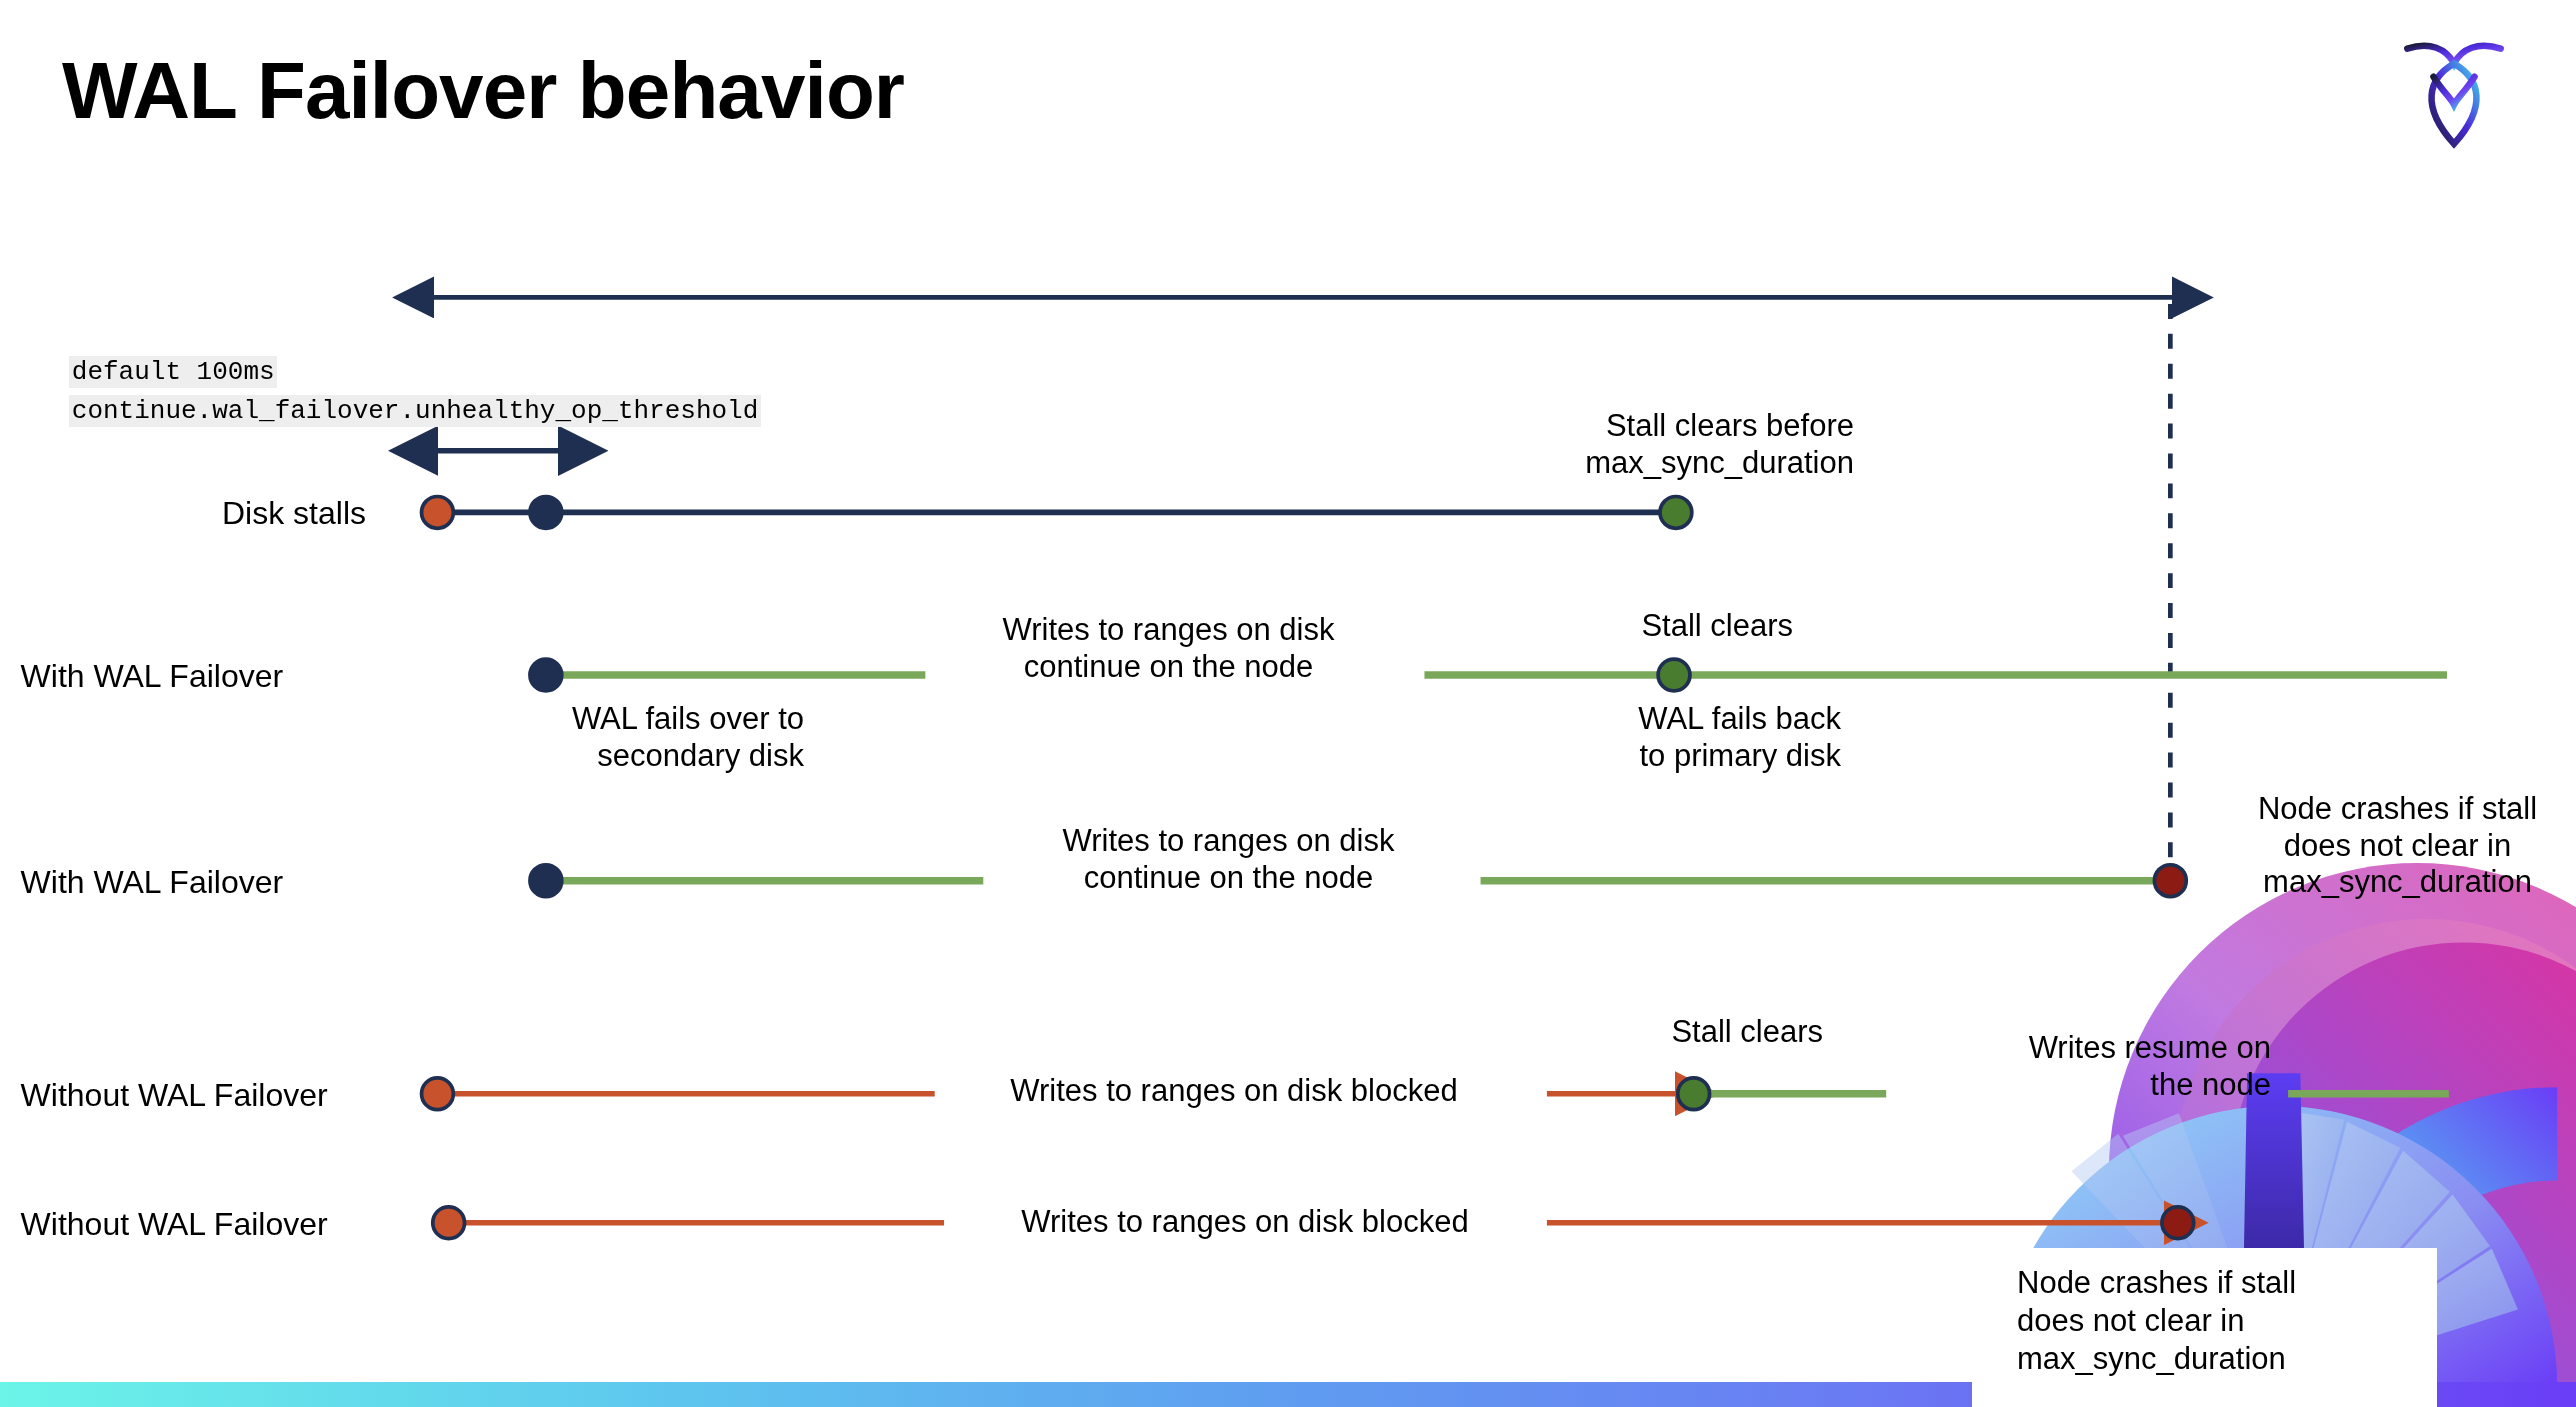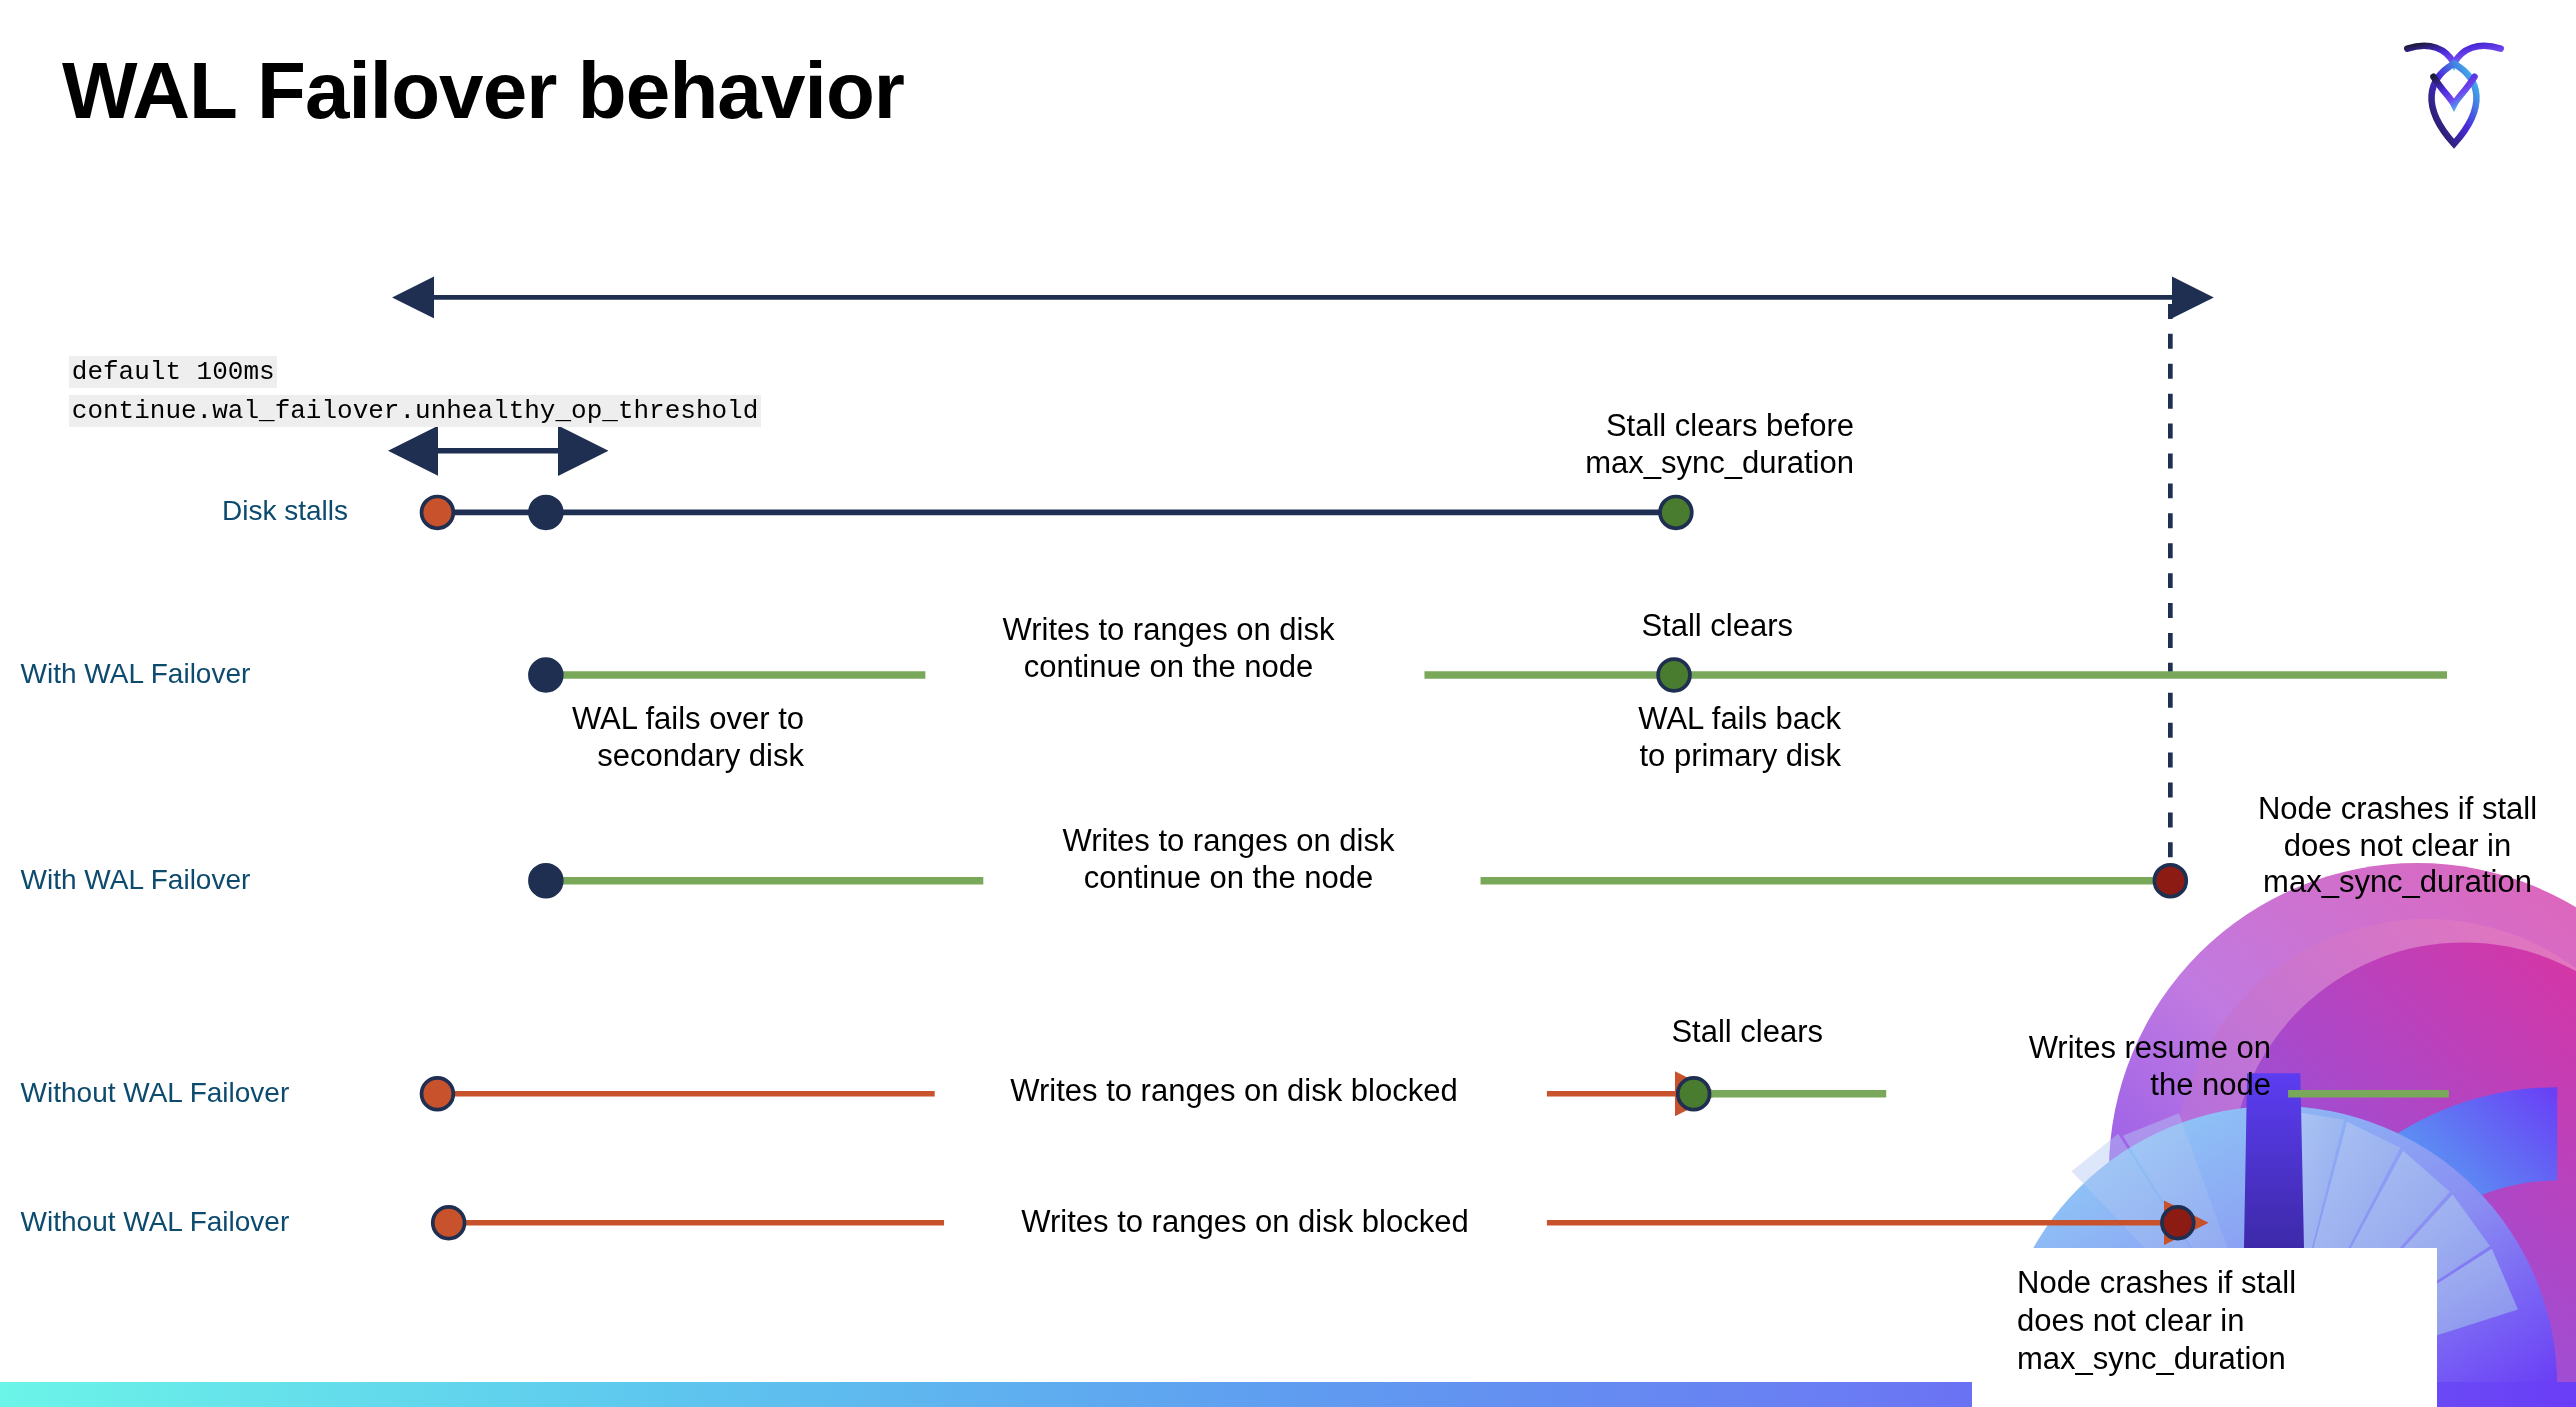--- a/index.html
+++ b/index.html
@@ -29,21 +29,21 @@
     background:linear-gradient(90deg,#6bf4e8 0%,#5ec8ee 25%,#5f9df0 50%,#6a7cf3 72%,#6a3df6 100%);
   }
 
   
   #diagram{position:absolute;left:0;top:0;width:2576px;height:1408px;}
 
   
   .lbl{position:absolute;color:#000;font-size:31px;line-height:1.18;white-space:pre-line;}
   .lbl.center{text-align:right;}
   .lbl.left{text-align:center;}
-  .row-label{position:absolute;color:#0c4a6e;font-size:28px;white-space:nowrap;}
+  .row-label{position:absolute;color:#000000;font-size:32px;white-space:nowrap;}
 
   .code{
     position:absolute;color:#000;
     font-family:"Liberation Mono","DejaVu Sans Mono",monospace;
     font-size:26px;line-height:1.5;white-space:nowrap;
   }
   .code span{background:#eeeeee;padding:0.9px 2.8px;}
 
   
   #crash-callout-box{

